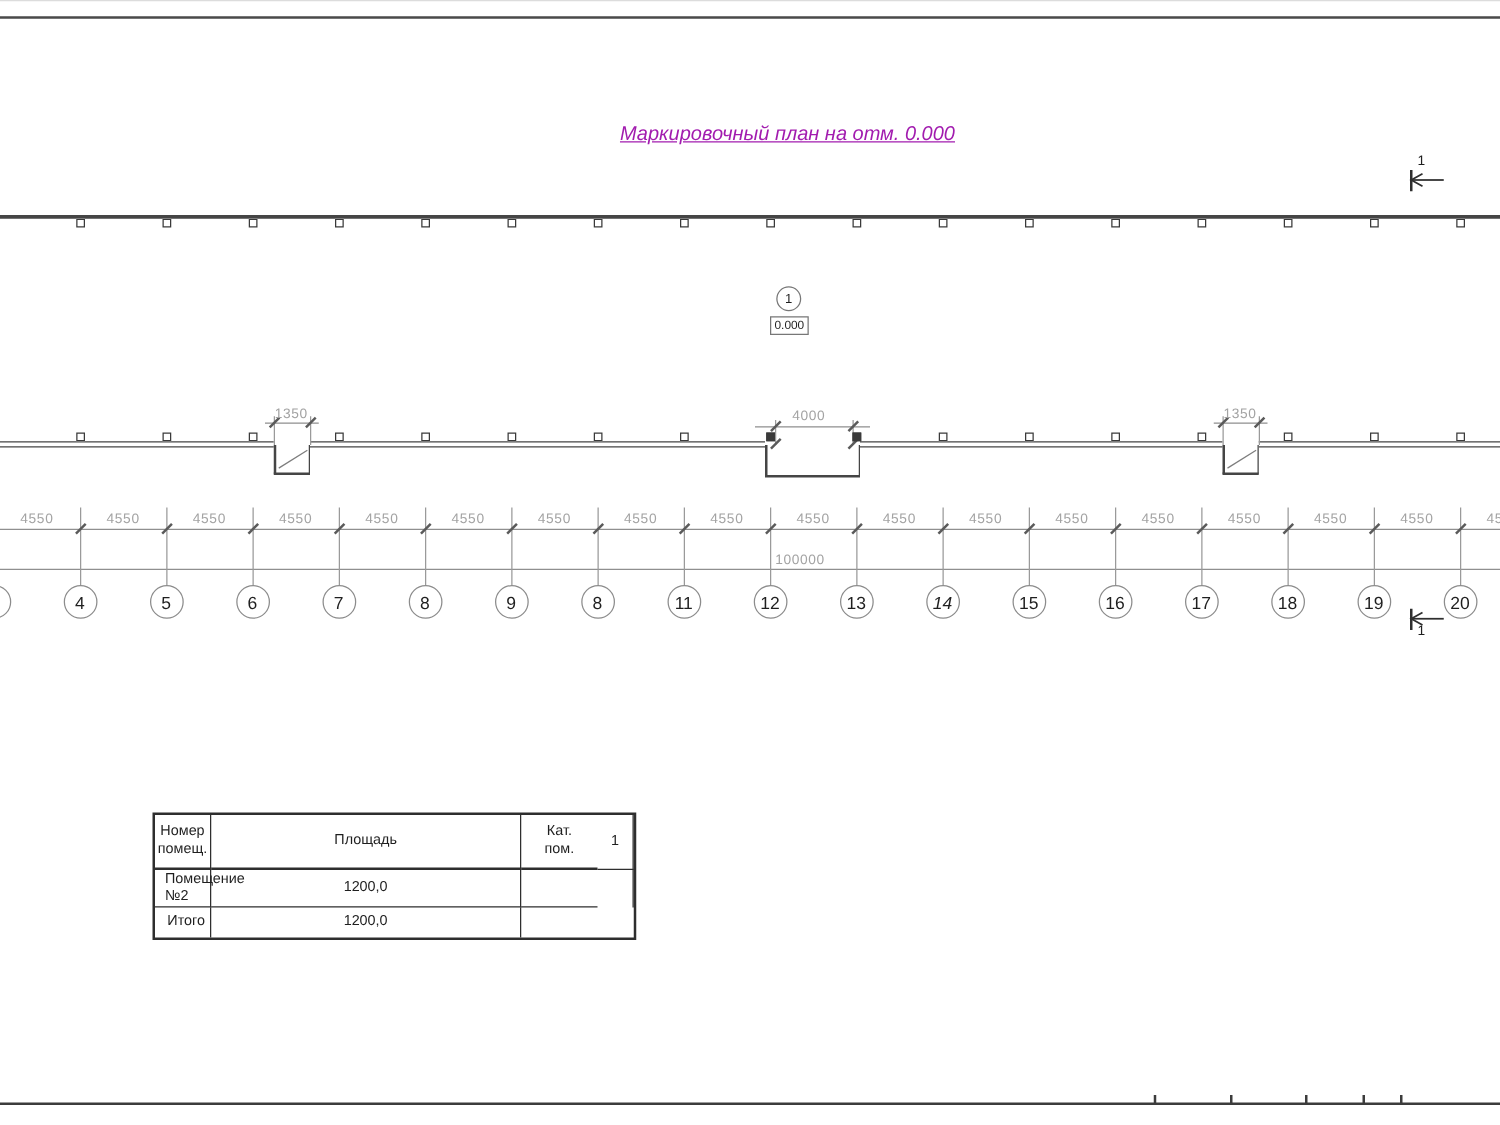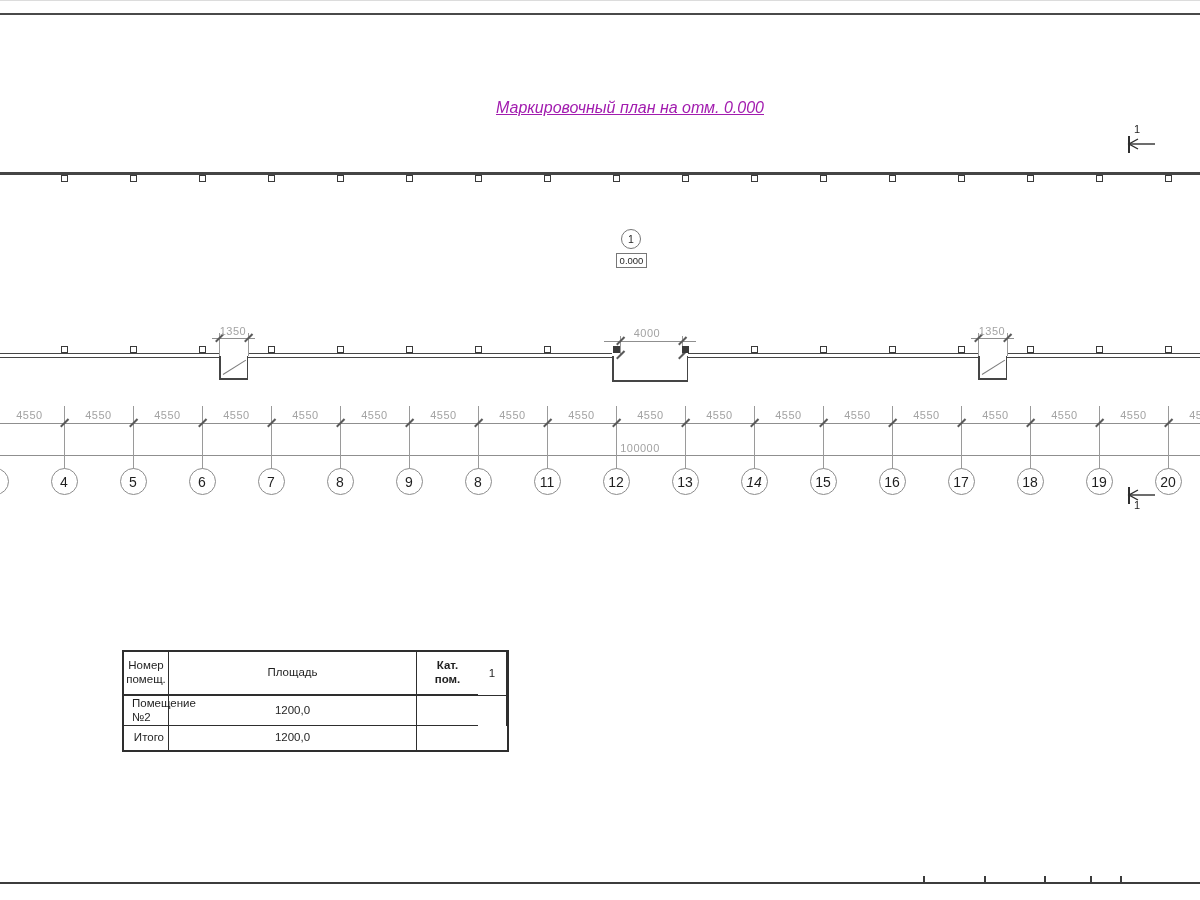--- a/index.html
+++ b/index.html
@@ -43,21 +43,21 @@
             justify-content:center;font-size:9.5px;}
   
   .sec-label{position:absolute;width:12px;text-align:center;font-size:11px;color:#1f1f1f;}
   
   .schtable{position:absolute;left:122px;top:650px;display:grid;
             grid-template-columns:45px 248px 61px 29px;grid-template-rows:44px 30px 24px;
             border:2px solid #2e2e2e;background:#fff;font-size:11.5px;color:#1f1f1f;}
   .schtable .cell{box-sizing:border-box;border-right:1px solid #2e2e2e;border-bottom:1px solid #2e2e2e;
             display:flex;align-items:center;justify-content:center;text-align:center;
             white-space:pre-line;line-height:1.2;padding:1px 3px;}
-  .schtable .cell.lastcol{border-right:none;font-weight:bold;}
+  .schtable .cell.lastcol{border-right:none;}
   .schtable .cell.lastrow{border-bottom:none;}
   .schtable .cell.hdr{border-bottom:2px solid #2e2e2e;}
   .schtable .cell.left{justify-content:flex-start;text-align:left;padding-left:8px;}
   .schtable .cell.right{justify-content:flex-end;text-align:right;padding-right:4px;}
 </style>
 </head>
 <body>
 
 <div id="sheet">
 

